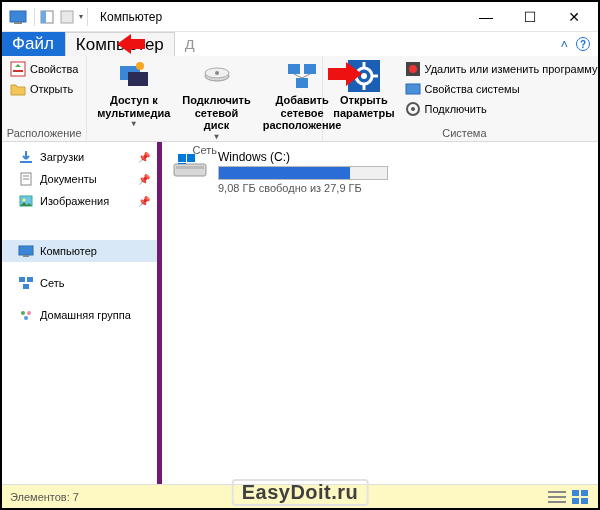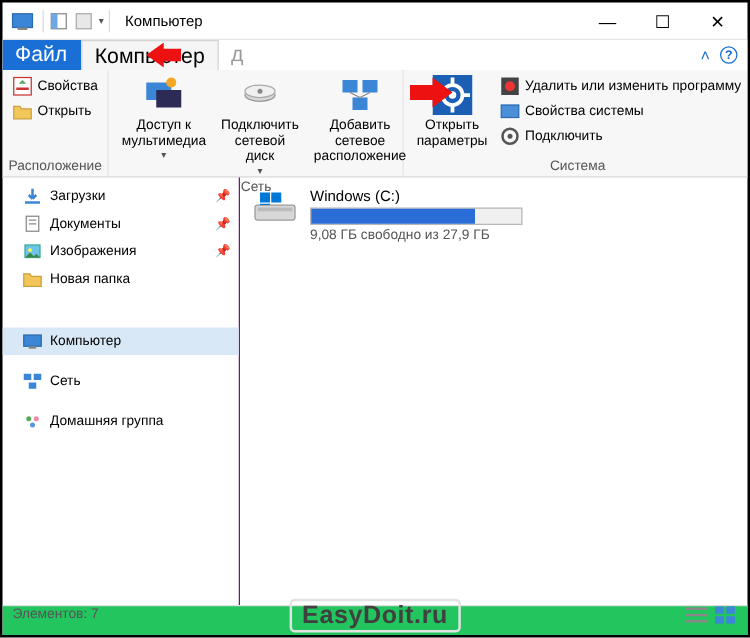--- a/index.html
+++ b/index.html
@@ -20,45 +20,45 @@
 .tabs .arrow-red-left { position: absolute; left: 115px; top: 2px; }
 .tabs .help { margin-left: auto; display: flex; align-items: center; padding: 0 8px; gap: 8px; }
 
 .ribbon { background: #f7f7f7; border-bottom: 1px solid #dadada; display: flex; height: 86px; }
 .rgroup { border-right: 1px solid #e6e6e6; display: flex; flex-direction: column; padding: 2px 4px 1px 4px; }
 .rgroup .body { flex: 1; display: flex; align-items: flex-start; }
 .rgroup .label { text-align: center; font-size: 11px; color: #555; padding: 1px 0; }
 .smallbtns { display: flex; flex-direction: column; gap: 2px; padding: 2px 2px; }
 .smallbtn { display: flex; align-items: center; gap: 4px; padding: 1px 2px; white-space: nowrap; }
 .smallbtn .ic { width: 16px; height: 16px; display:flex; align-items:center; justify-content:center; }
-.bigbtn { display: flex; flex-direction: column; align-items: center; padding: 2px 6px; text-align: center; line-height: 1.15; }
+.bigbtn { display: flex; flex-direction: column; align-items: center; padding: 2px 6px; text-align: center; line-height: 1.15; font-weight: bold; }
 .bigbtn .ic { width: 32px; height: 32px; margin-bottom: 2px; display:flex; align-items:center; justify-content:center; }
 .bigbtn .lbl { font-size: 11px; white-space: nowrap; }
 .drop { font-size: 8px; color: #555; }
 
 .arrow-red-right { position: absolute; left: 326px; top: 60px; z-index: 5; }
 
 .workspace { display: flex; height: calc(100% - 30px - 24px - 86px - 24px); }
-.nav { width: 190px; border-right: 1px solid #701a75; padding: 4px 0; }
+.nav { width: 160px; border-right: 5px solid #701a75; padding: 4px 0; }
 .nav .item { display: flex; align-items: center; gap: 6px; padding: 3px 6px 3px 16px; font-size: 12px; }
 .nav .item .ic { width: 16px; height: 16px; display:flex; align-items:center; justify-content:center; }
 .nav .item.selected { background: #d9e8f7; }
 .nav .pin { margin-left: auto; color: #888; font-size: 10px; }
 .nav .spacer { height: 18px; }
 
 .content { flex: 1; padding: 8px 10px; }
 .drive { display: flex; gap: 10px; align-items: flex-start; }
 .drive .ic { width: 36px; height: 36px; }
 .drive .info { display: flex; flex-direction: column; gap: 2px; }
 .drive .name { font-size: 12px; }
 .drive .bar { width: 170px; height: 14px; border: 1px solid #b8b8b8; background: #f0f0f0; position: relative; }
 .drive .bar .fill { position: absolute; left: 0; top: 0; bottom: 0; width: 78%; background: #2a6dd6; }
 .drive .free { font-size: 11px; color: #555; }
 
-.status { position: absolute; bottom: 0; left: 0; right: 0; height: 24px; border-top: 1px solid #e0e0e0; display: flex; align-items: flex-start; padding: 0 8px; font-size: 11px; color: #555; background: #22c55e; }
+.status { position: absolute; bottom: 0; left: 0; right: 0; height: 24px; border-top: 1px solid #e0e0e0; display: flex; align-items: center; padding: 0 8px; font-size: 11px; color: #555; background: #fef9c3; }
 .status .views { margin-left: auto; display: flex; gap: 6px; }
 .wm { position: absolute; bottom: 2px; left: 50%; transform: translateX(-50%); font-size: 20px; color: #404040; font-weight: bold; letter-spacing: 0.5px; pointer-events: none; border: 2px solid #e2e2e2; padding: 0 8px; border-radius: 4px; }
 
 svg { display: block; }
 </style>
 </head>
 <body>
 
 <div class="titlebar">
   <div class="sys-icon">
@@ -256,28 +256,20 @@
     <div class="item">
         <span class="ic">
           <svg width="16" height="16">
             <rect x="2" y="3" width="12" height="10" fill="#6ec5e8" stroke="#3a9"></rect>
             <circle cx="6" cy="7" r="1.5" fill="#ff5"></circle>
             <path d="M2 13l4-4 3 3 2-2 3 3" fill="#3a8848"></path>
           </svg>
         </span>
         <span>Изображения</span>
         <span class="pin">📌</span>
-      </div>
-    <div class="item">
-        <span class="ic">
-          <svg width="16" height="16">
-            <path d="M1 4h5l1 2h8v8H1z" fill="#f3c65b" stroke="#c9a23a"></path>
-          </svg>
-        </span>
-        <span>Новая папка</span>
       </div>
     <div class="spacer"></div>
     <div class="spacer" style="height:10px"></div>
     <div class="item selected">
         <span class="ic">
           <svg width="16" height="16">
             <rect x="1" y="3" width="14" height="9" fill="#3b86d6" stroke="#2a6ab0"></rect>
             <rect x="5" y="12" width="6" height="2" fill="#888"></rect>
           </svg>
         </span>

